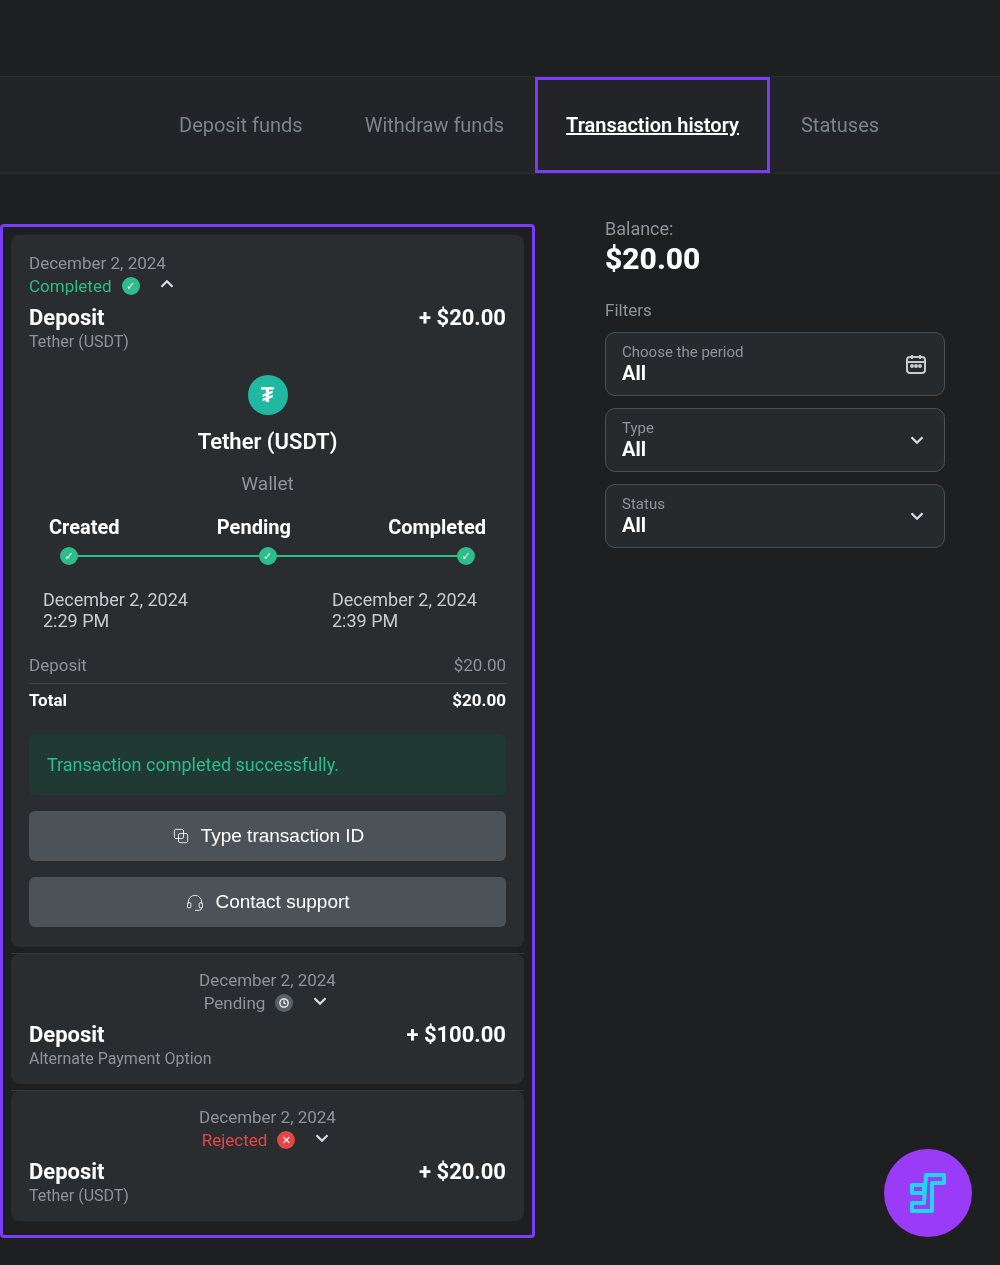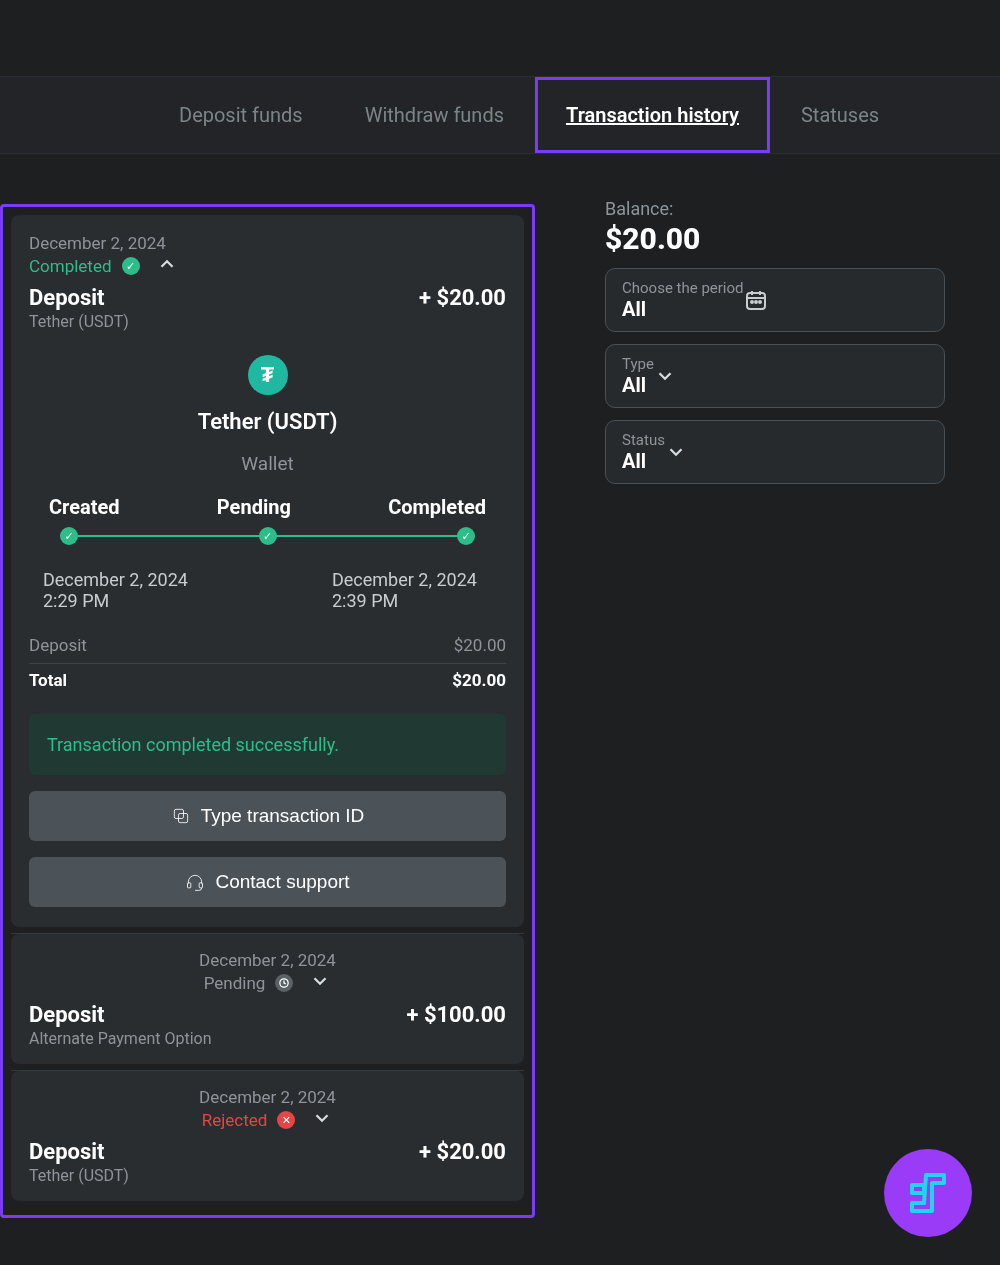--- a/index.html
+++ b/index.html
@@ -8,21 +8,21 @@
     font-family: -apple-system, BlinkMacSystemFont, "Segoe UI", Roboto, sans-serif;
     color: #e6e6e6;
     width: 1000px;
     height: 1265px;
     overflow: hidden;
   }
 
   .topspace { height: 76px; }
 
   .tabbar {
-    height: 78px;
+    height: 98px;
     display: flex;
     align-items: stretch;
     padding: 0 30px 0 148px;
     border-top: 1px solid #2a2e31;
     border-bottom: 1px solid #2a2e31;
     background: #222427;
   }
   .tab {
     display: flex;
     align-items: center;
@@ -167,21 +167,21 @@
   .balance-value { font-size: 30px; font-weight: 800; color: #fff; margin-top: 2px; }
   .filters-label { font-size: 17px; color: #8e9499; margin-top: 24px; }
 
   .filter-field {
     border: 1px solid #4a5054;
     border-radius: 10px;
     padding: 10px 16px;
     margin-top: 12px;
     display: flex;
     align-items: center;
-    justify-content: flex-start;
+    justify-content: space-between;
     cursor: pointer;
     background: #262a2d;
   }
   .ff-inner { display: flex; flex-direction: column; }
   .ff-label { font-size: 15px; color: #8e9499; }
   .ff-value { font-size: 20px; font-weight: 700; color: #fff; }
 
   .fab {
     position: fixed;
     bottom: 28px;
@@ -344,20 +344,21 @@
         </div>
       </div>
 
     </div>
   </div>
 
   <div class="right-col">
     <div class="balance-label">Balance:</div>
     <div class="balance-value">$20.00</div>
 
+    <div class="filters-label">Filters</div>
 
     <div class="filter-field">
       <div class="ff-inner">
         <div class="ff-label">Choose the period</div>
         <div class="ff-value">All</div>
       </div>
       <svg width="24" height="24" viewBox="0 0 24 24" stroke="#c7cccf" stroke-width="2" fill="none">
         <rect x="3" y="5" width="18" height="16" rx="3"></rect>
           <path d="M3 10h18"></path>
           <path d="M8 3v4M16 3v4"></path>

